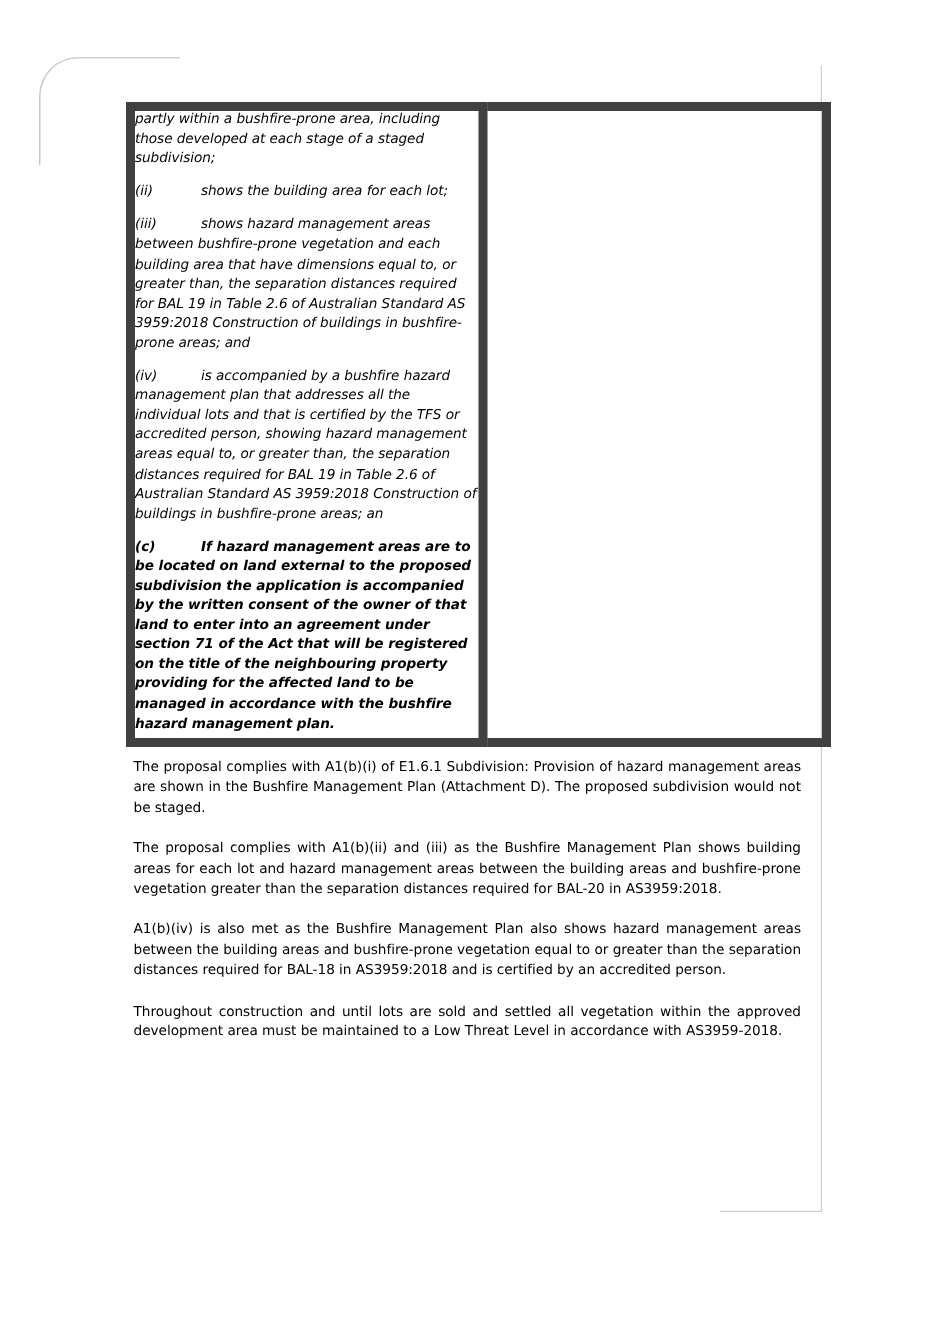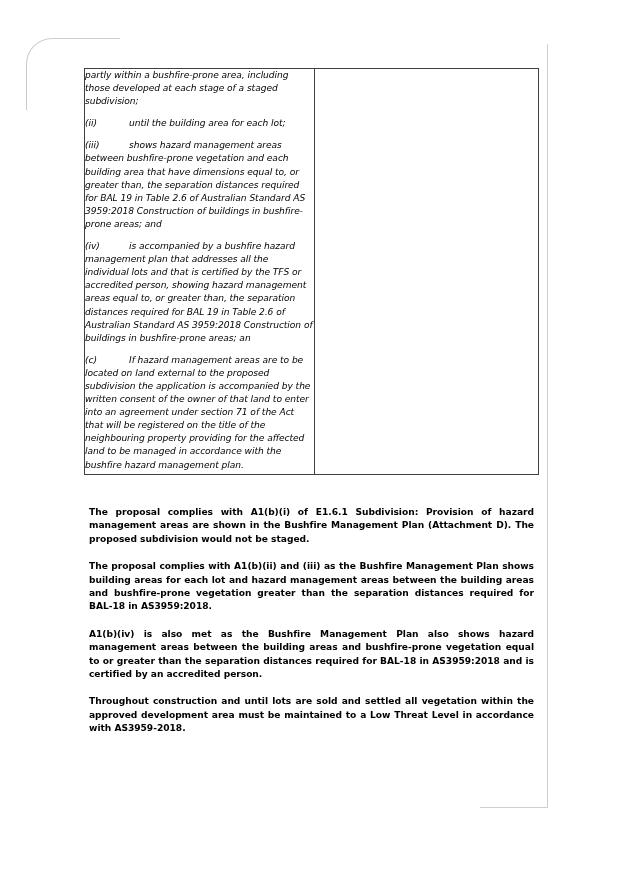--- a/index.html
+++ b/index.html
@@ -60,62 +60,61 @@
   
   #standard-table {
     position: absolute;
     left: 84px;
     top: 68px;
     width: 452px;
     border-collapse: collapse;
     table-layout: fixed;
   }
   #standard-table td {
-    border: 1px solid #404040;
+    border: 6px solid #404040;
     vertical-align: top;
     padding: 0;
     margin-top: 36px;
   }
   td.clause-cell {
     width: 229px;
     padding: 5px 8px 7px 8px;
   }
   td.blank-cell {
     width: 223px;
   }
   .clause-para {
     font-family: "DejaVu Sans", "Liberation Sans", sans-serif;
     font-style: italic;
     font-size: 9.1px;
     line-height: 13.1px;
     margin: 0 0 9px 0;
     text-align: left;
     letter-spacing: -0.05px;
   }
-  .clause-para:last-child { margin-bottom: 2px; }
+  .clause-para:last-child { margin-bottom: 2px; font-weight: bold; }
   .clause-para .marker {
     display: inline-block;
     width: 44px;
   }
 
   
   #body-text {
     position: absolute;
     left: 89px;
     top: 506px;
     width: 445px;
   }
   .body-para {
     font-family: "DejaVu Sans", "Liberation Sans", sans-serif;
     font-size: 9.1px;
     line-height: 13.4px;
     text-align: justify;
     margin: 0 0 14px 0;
     letter-spacing: -0.02px;
-    font-weight: bold;
   }
   .body-para:last-child { margin-bottom: 16px; }
 
   
   #footer {
     position: absolute;
     left: 0;
     top: 824px;
     width: 622px;
     height: 40px;
@@ -132,21 +131,21 @@
 <table id="standard-table">
   <tbody>
       <tr>
     <td class="clause-cell">
 
       <p class="clause-para">
         <span>partly within a bushfire-prone area, including those developed at each stage of a staged subdivision;</span>
       </p>
 
       <p class="clause-para">
-        <span class="marker">(ii)</span><span>until the building area for each lot;</span>
+        <span class="marker">(ii)</span><span>shows the building area for each lot;</span>
       </p>
 
       <p class="clause-para">
         <span class="marker">(iii)</span><span>shows hazard management areas between bushfire-prone vegetation and each building area that have dimensions equal to, or greater than, the separation distances required for BAL 19 in Table 2.6 of Australian Standard AS 3959:2018 Construction of buildings in bushfire-prone areas; and</span>
       </p>
 
       <p class="clause-para">
         <span class="marker">(iv)</span><span>is accompanied by a bushfire hazard management plan that addresses all the individual lots and that is certified by the TFS or accredited person, showing hazard management areas equal to, or greater than, the separation distances required for BAL 19 in Table 2.6 of Australian Standard AS 3959:2018 Construction of buildings in bushfire-prone areas; an</span>
       </p>
 
@@ -155,21 +154,21 @@
       </p>
 
     </td>
     <td class="blank-cell"></td>
   </tr>
 </tbody>
   </table>
 
 <div id="body-text">
   <p class="body-para">The proposal complies with A1(b)(i) of E1.6.1 Subdivision: Provision of hazard management areas are shown in the Bushfire Management Plan (Attachment D). The proposed subdivision would not be staged.</p>
-  <p class="body-para">The proposal complies with A1(b)(ii) and (iii) as the Bushfire Management Plan shows building areas for each lot and hazard management areas between the building areas and bushfire-prone vegetation greater than the separation distances required for BAL-18 in AS3959:2018.</p>
+  <p class="body-para">The proposal complies with A1(b)(ii) and (iii) as the Bushfire Management Plan shows building areas for each lot and hazard management areas between the building areas and bushfire-prone vegetation greater than the separation distances required for BAL-20 in AS3959:2018.</p>
   <p class="body-para">A1(b)(iv) is also met as the Bushfire Management Plan also shows hazard management areas between the building areas and bushfire-prone vegetation equal to or greater than the separation distances required for BAL-18 in AS3959:2018 and is certified by an accredited person.</p>
   <p class="body-para">Throughout construction and until lots are sold and settled all vegetation within the approved development area must be maintained to a Low Threat Level in accordance with AS3959-2018.</p>
 </div>
 
 <div id="footer">
 
   
 
   
   

